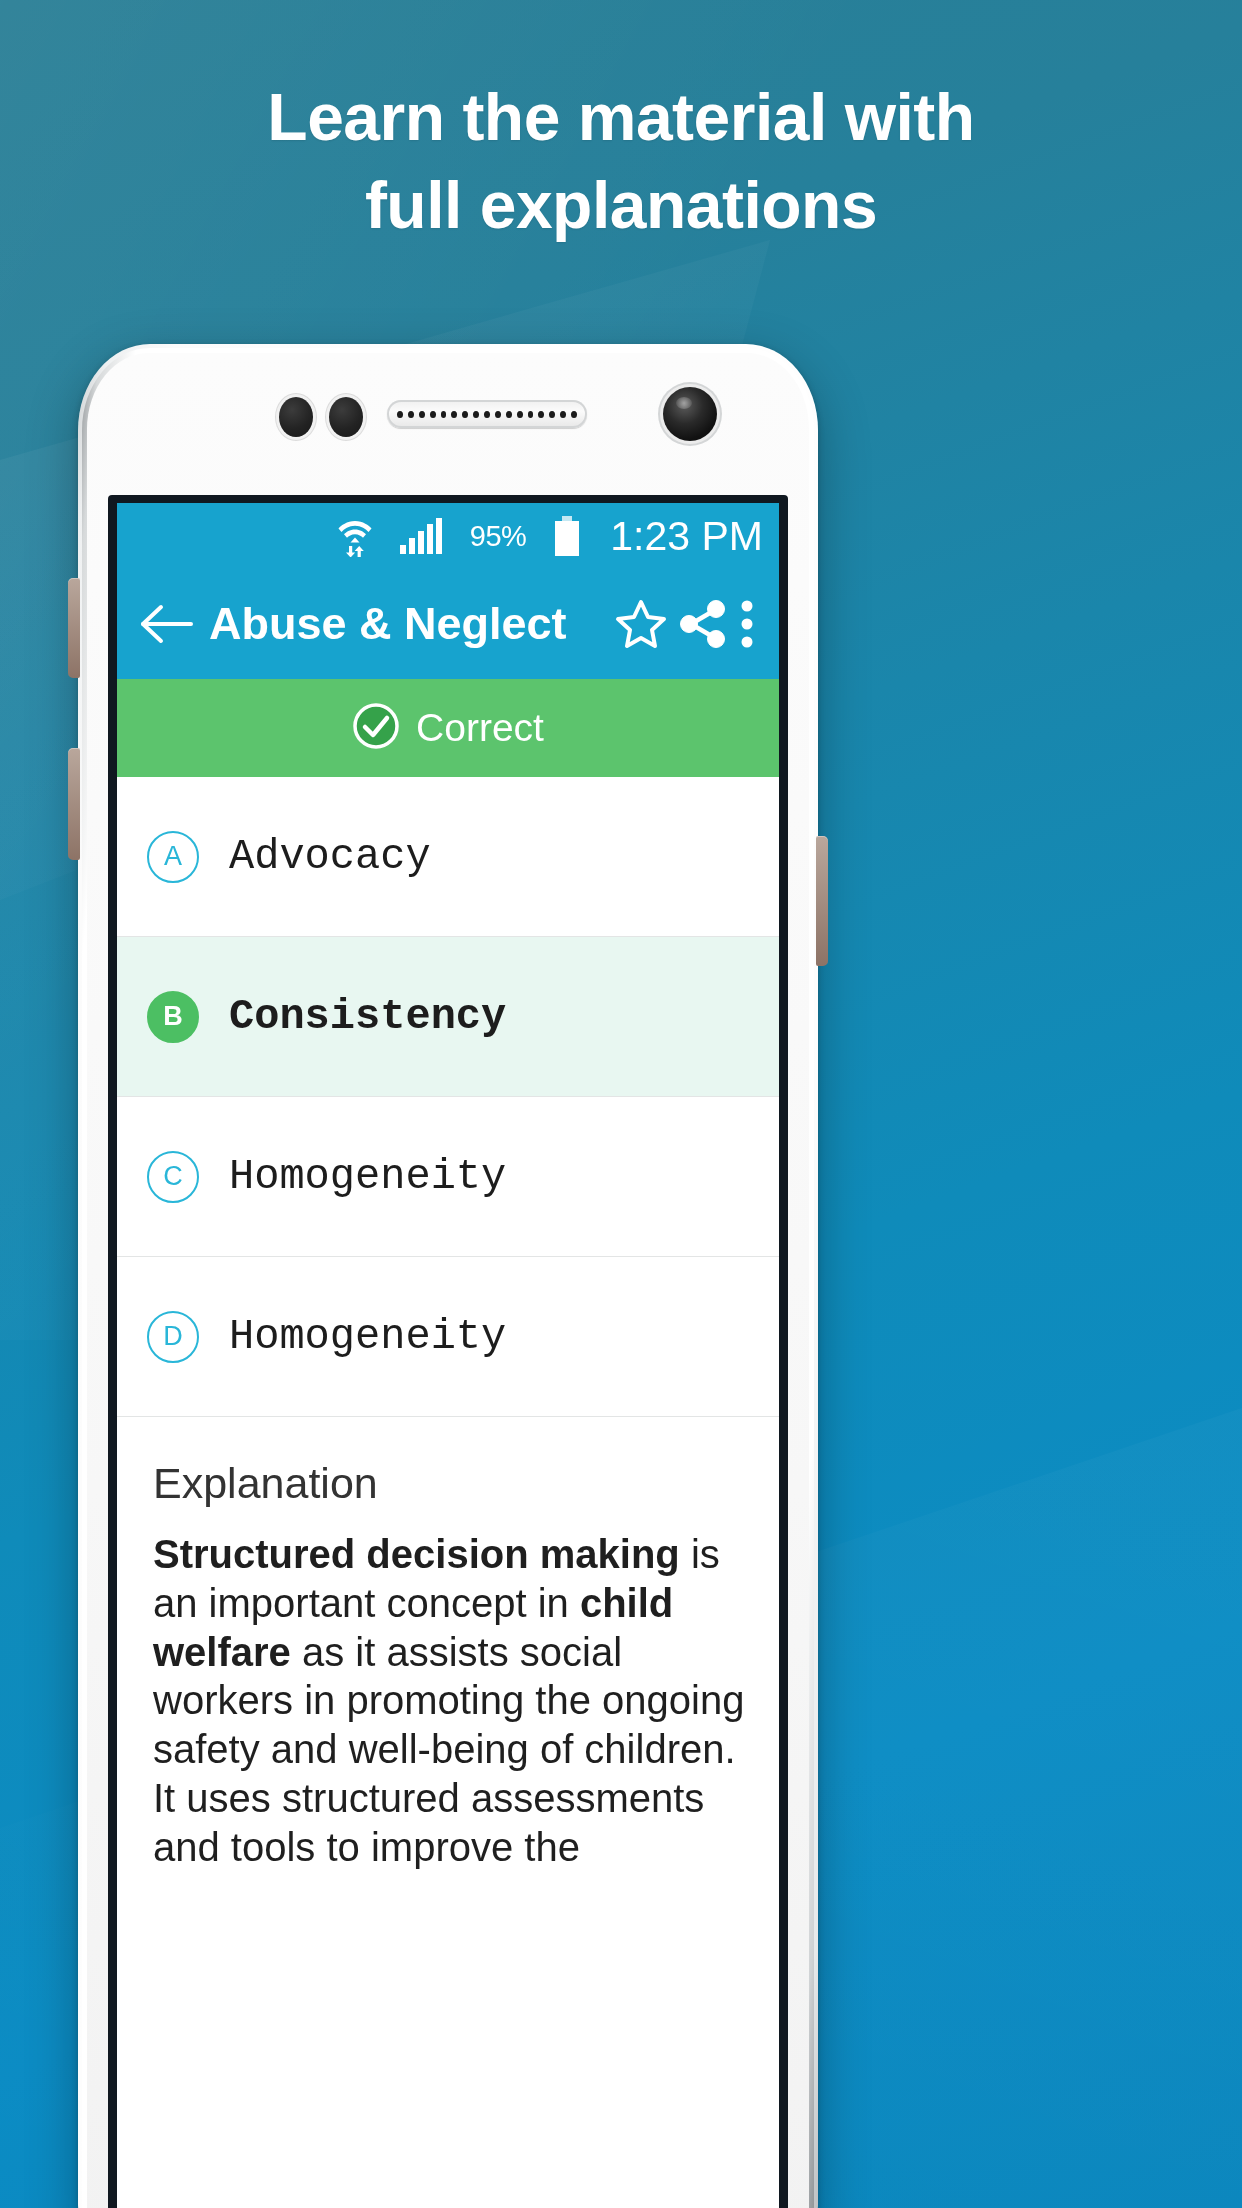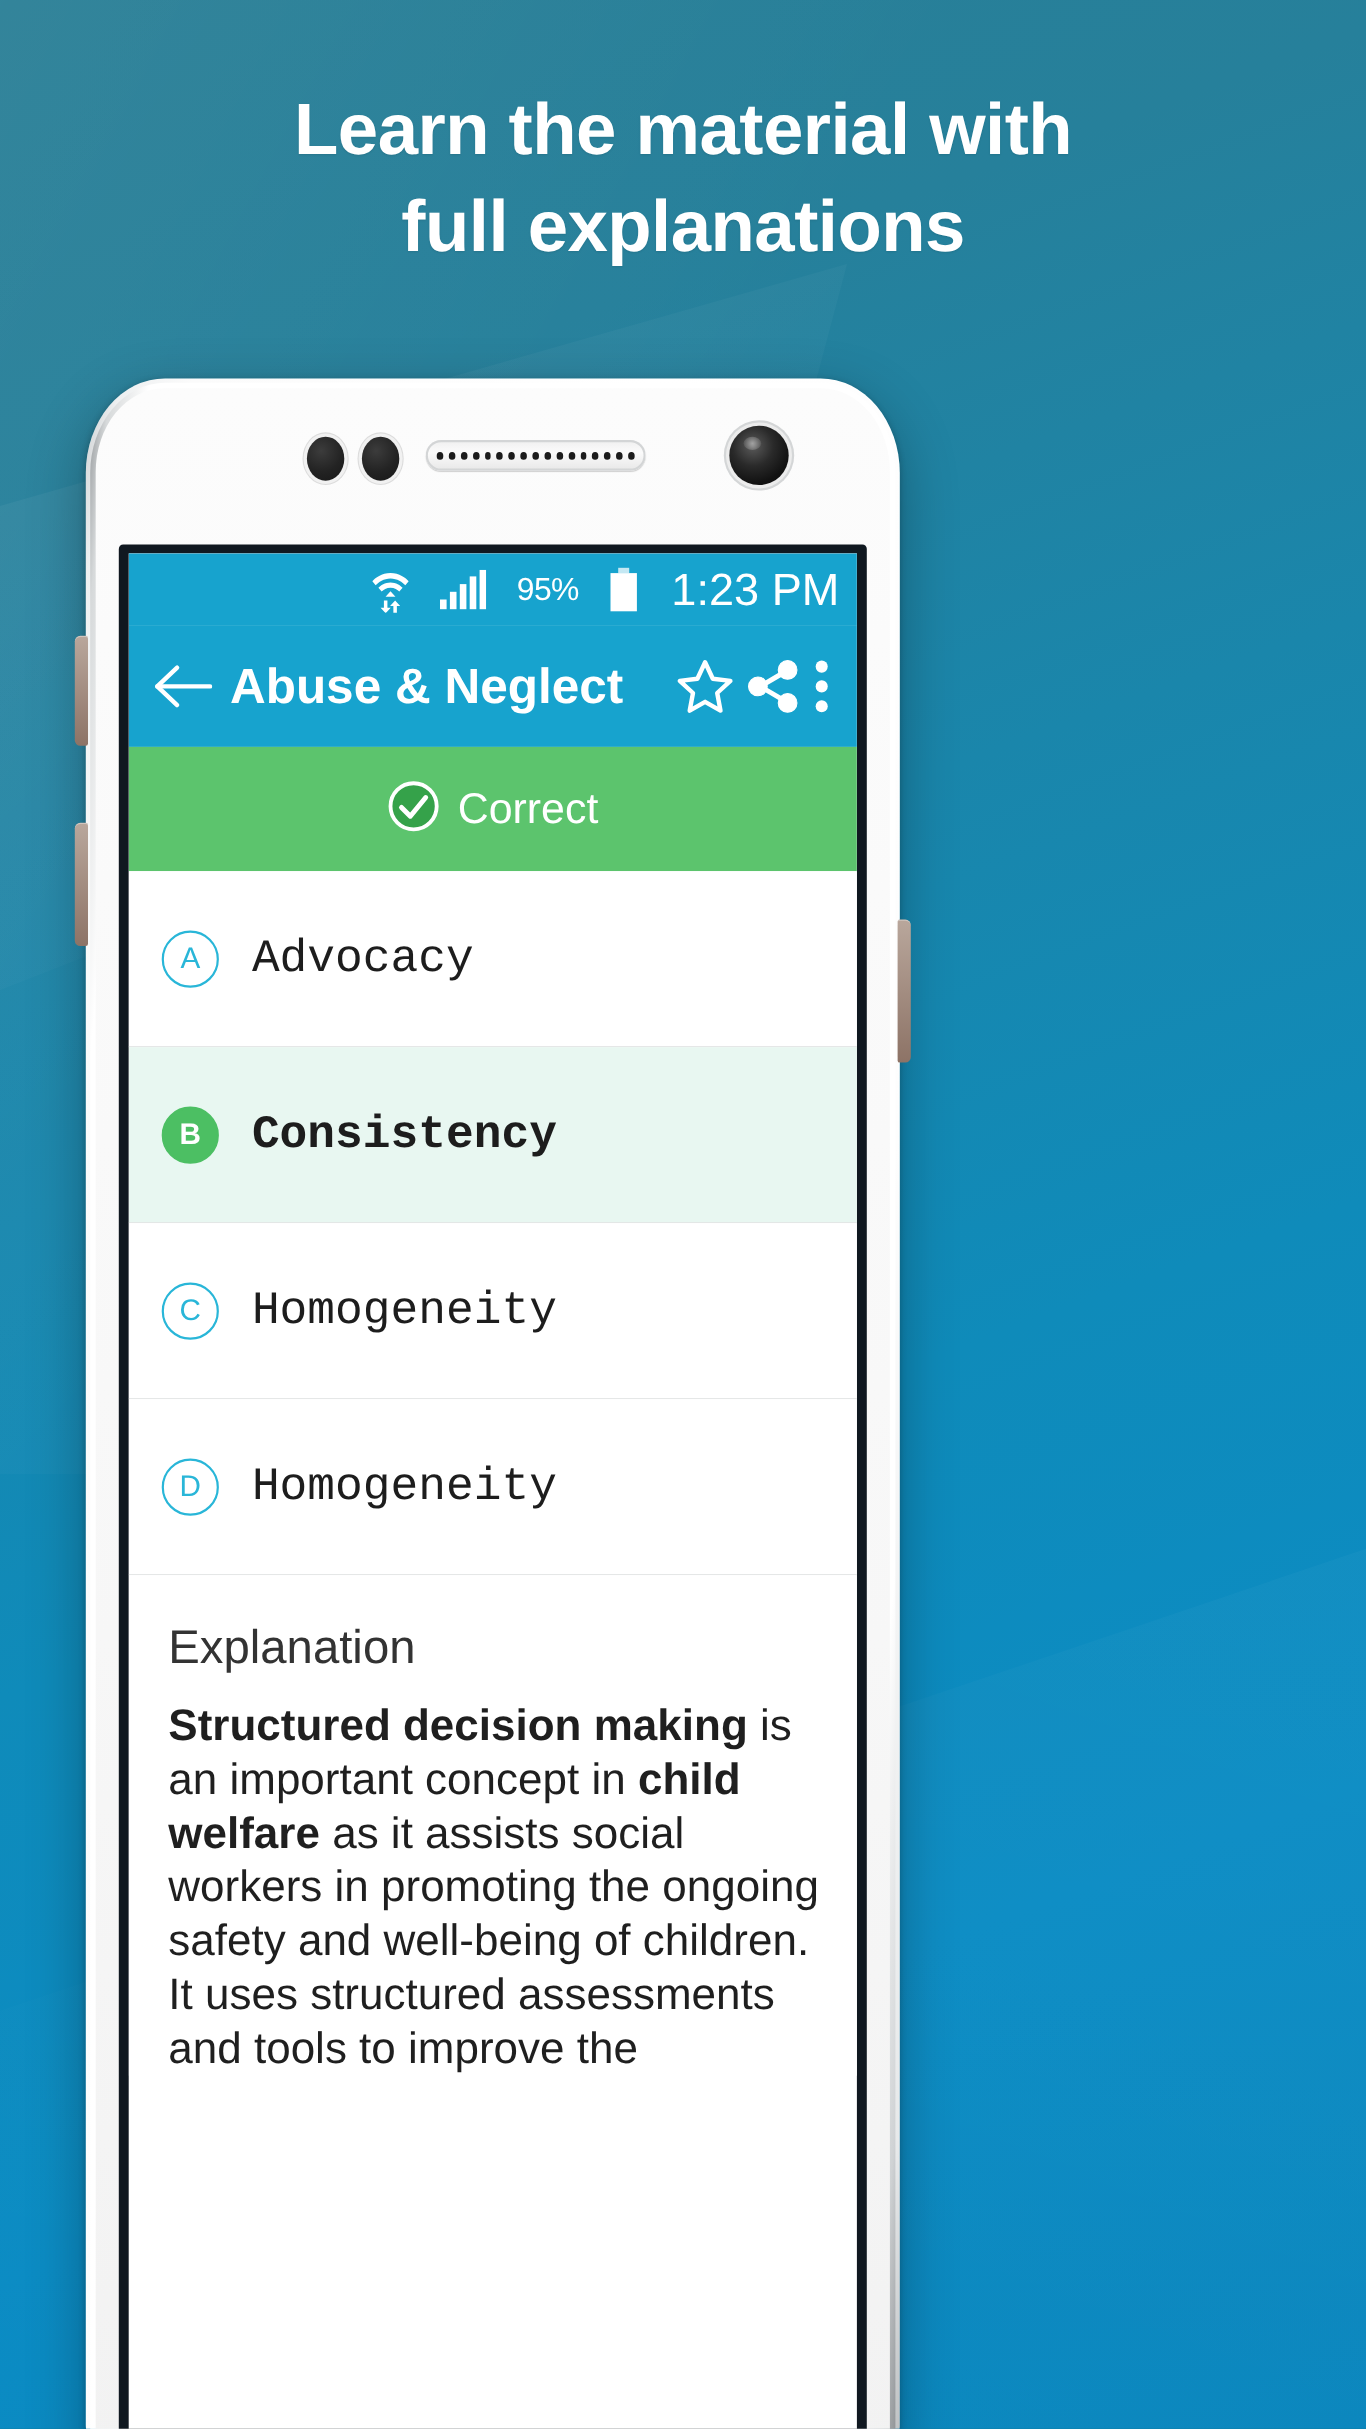--- a/index.html
+++ b/index.html
@@ -147,21 +147,21 @@
   }
   .appbar-title {
     color:#ffffff; font-size:45px; font-weight:600;
     flex:1; letter-spacing:0px;
     margin-left:6px;
   }
   .appbar-icon { display:flex; align-items:center; justify-content:center; }
 
   
   .banner {
-    height:113px;
+    height:98px;
     background:#5cc46d;
     display:flex; align-items:center; justify-content:center;
     gap:16px;
   }
   .banner-label { color:#ffffff; font-size:39px; font-weight:400; }
 
   
   .option {
     display:flex; align-items:center;
     height:160px;

